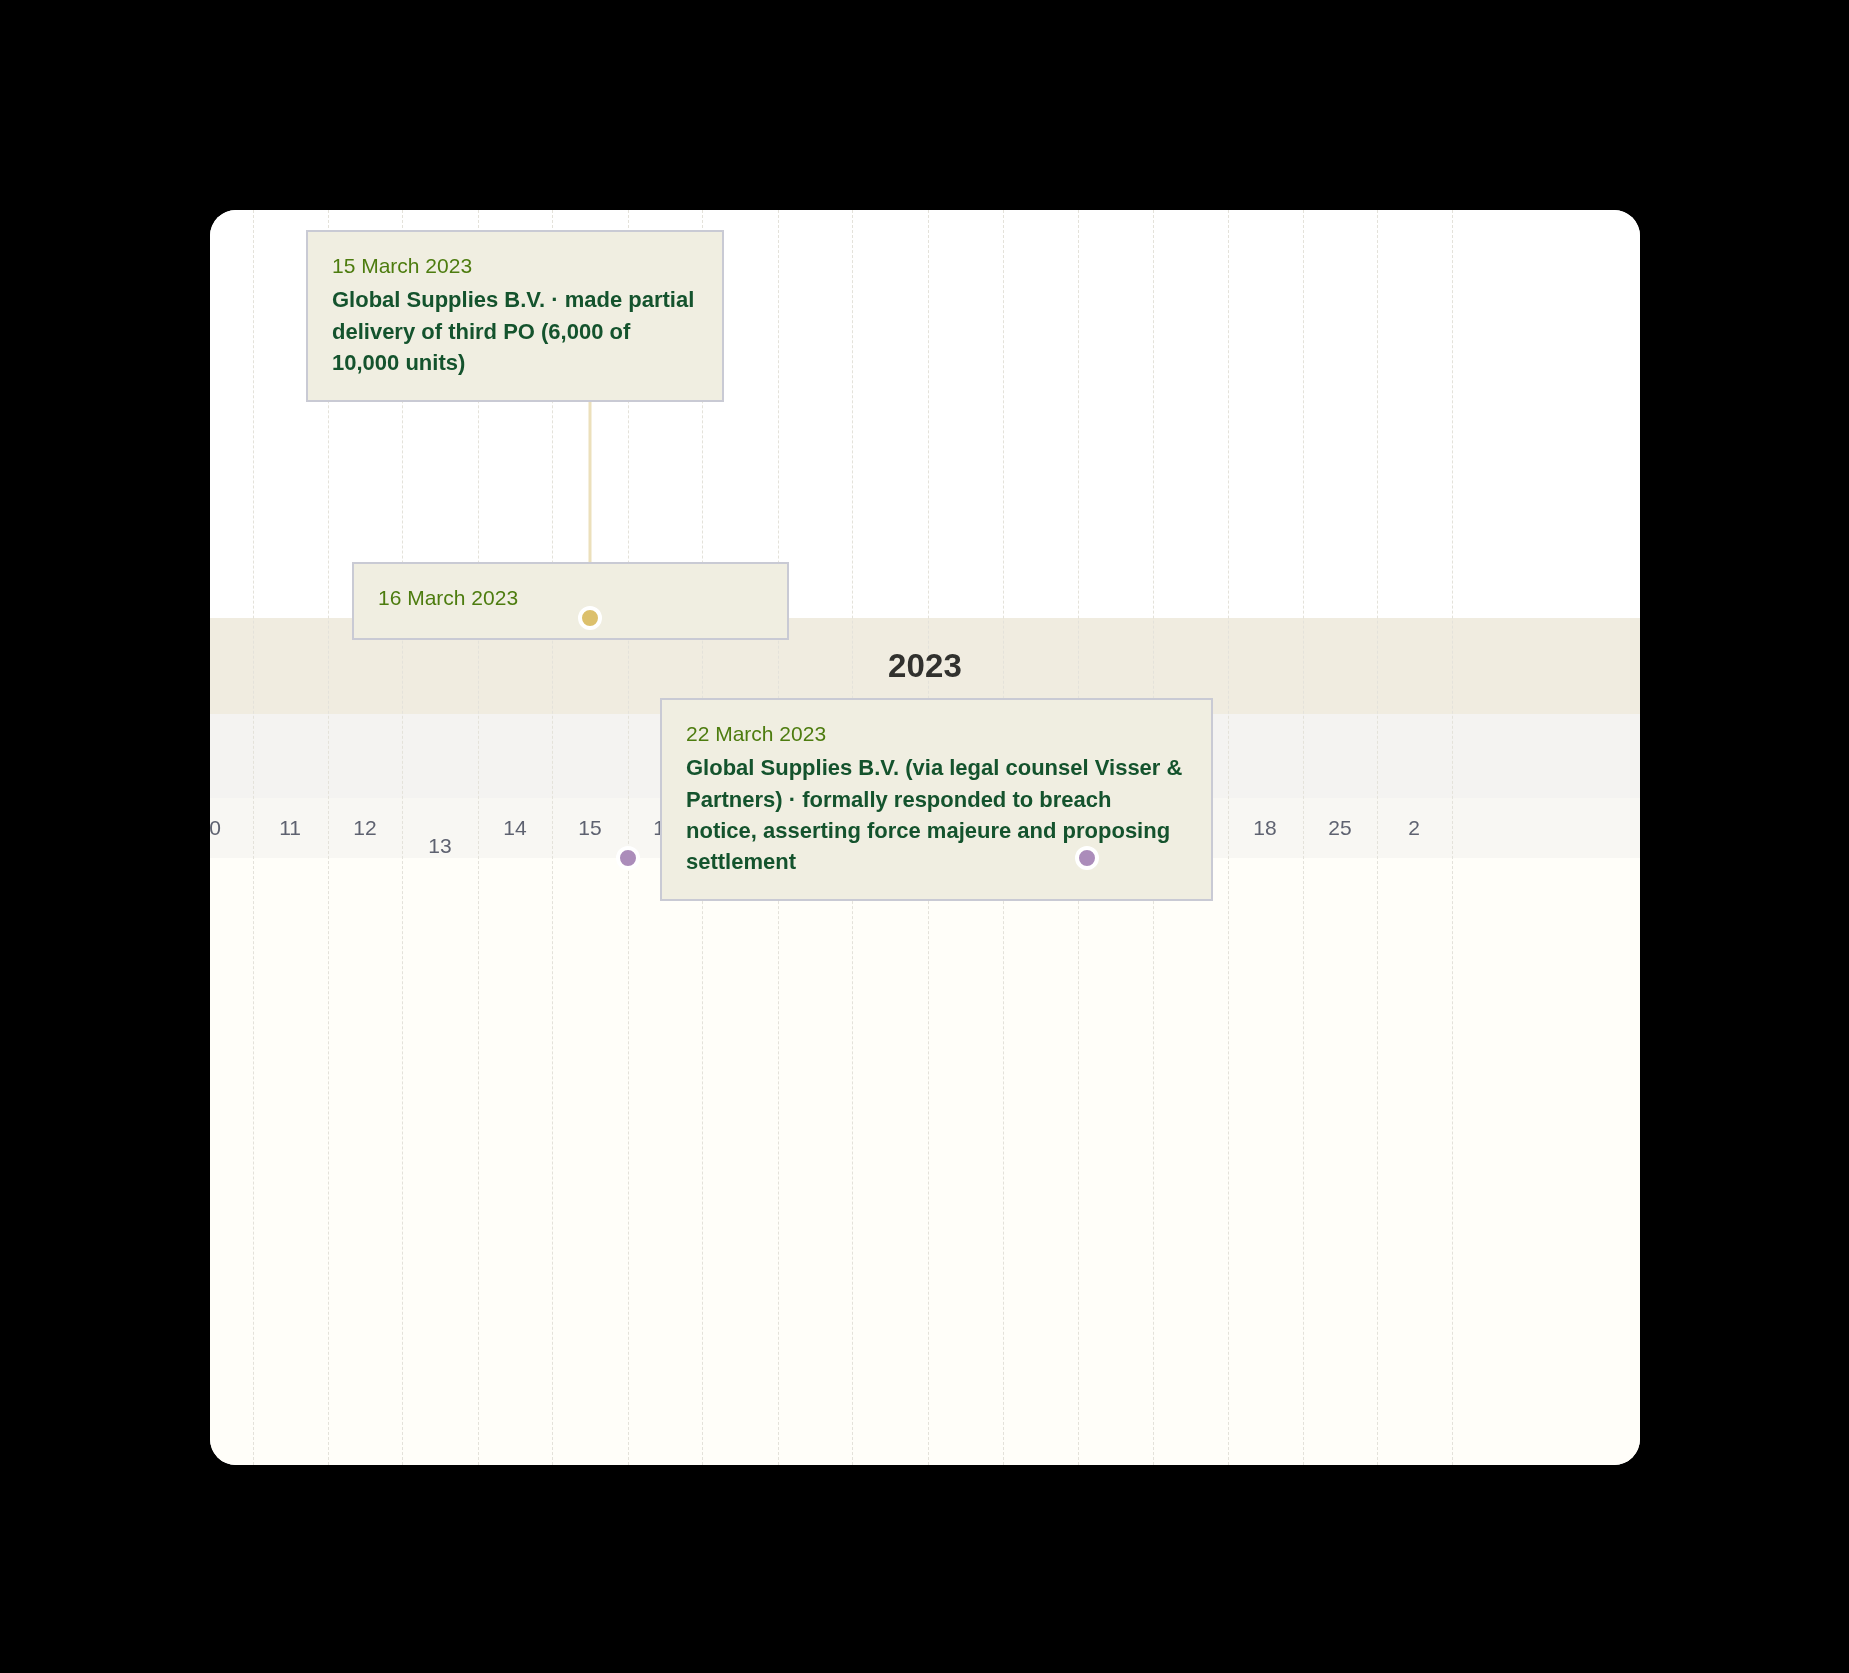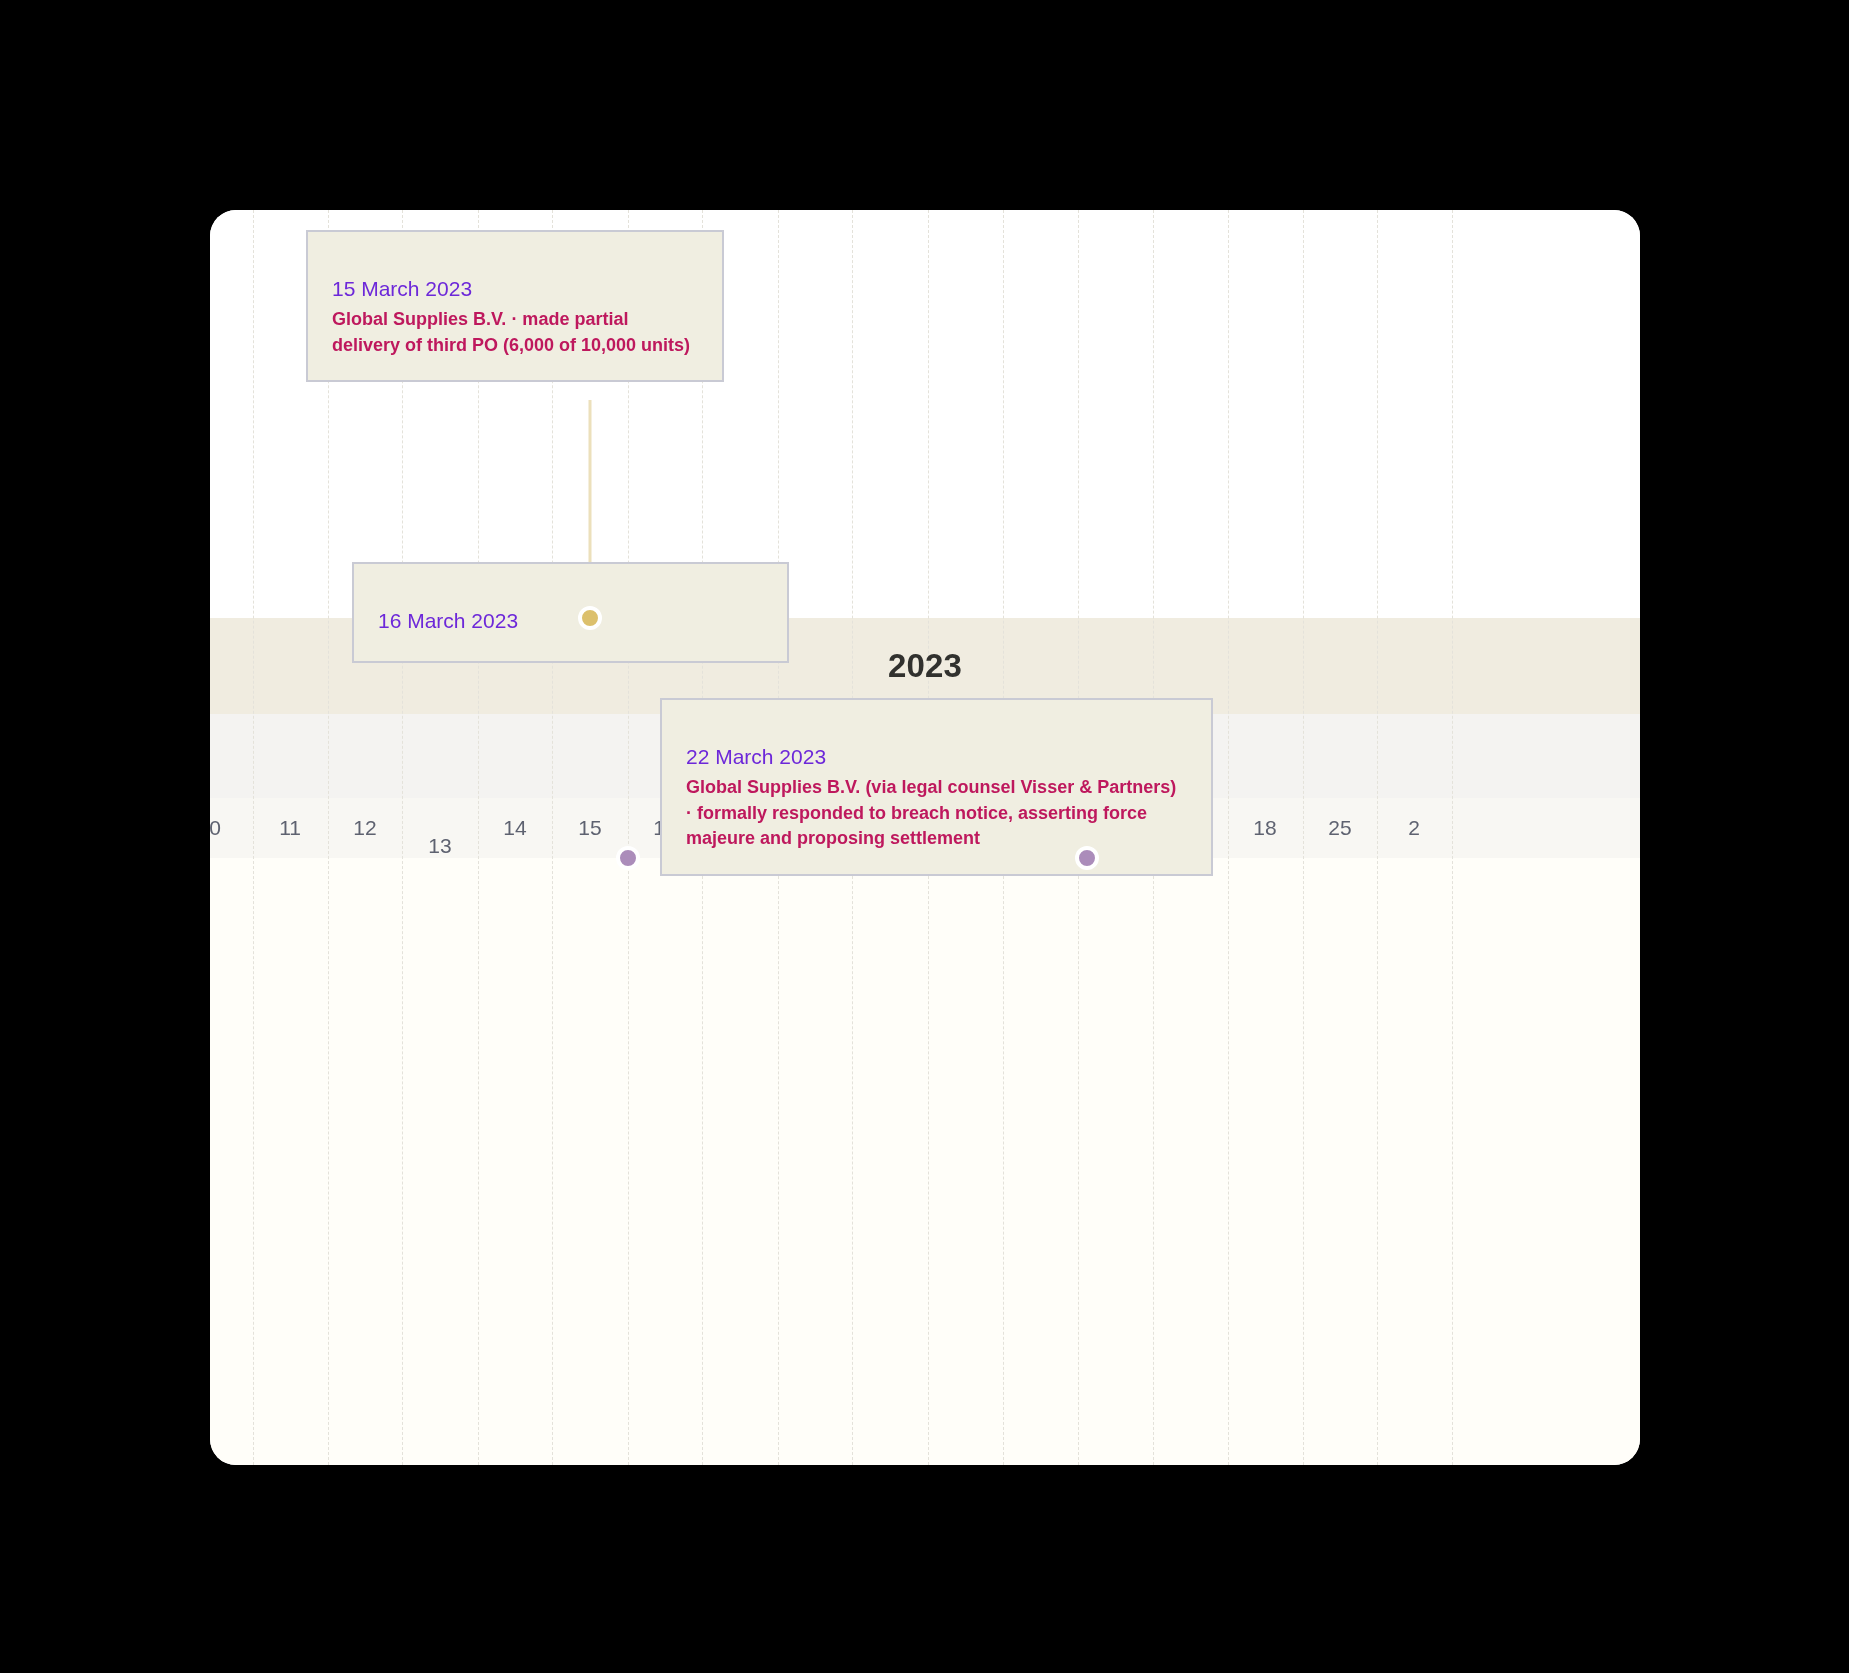--- a/index.html
+++ b/index.html
@@ -127,29 +127,28 @@
   
   .event-card {
     position: absolute;
     background: #f0eee1;
     border: 2px solid #c9cad4;
     padding: 20px 24px 22px 24px;
     z-index: 5;
   }
   .event-date {
     font-size: 21px;
-    color: #6d28d9;
+    color: #4d7c0f;
     margin-bottom: 4px;
     line-height: 1.35;
-    margin-top: 23px;
   }
   .event-text {
-    font-size: 18px;
+    font-size: 22px;
     font-weight: bold;
-    color: #be185d;
+    color: #14532d;
     line-height: 1.42;
   }
 </style>
 </head>
 <body>
 
 <div id="timeline-panel">
 
   <div class="region" id="upper-lane"></div>
   <div class="region" id="year-band"></div>

